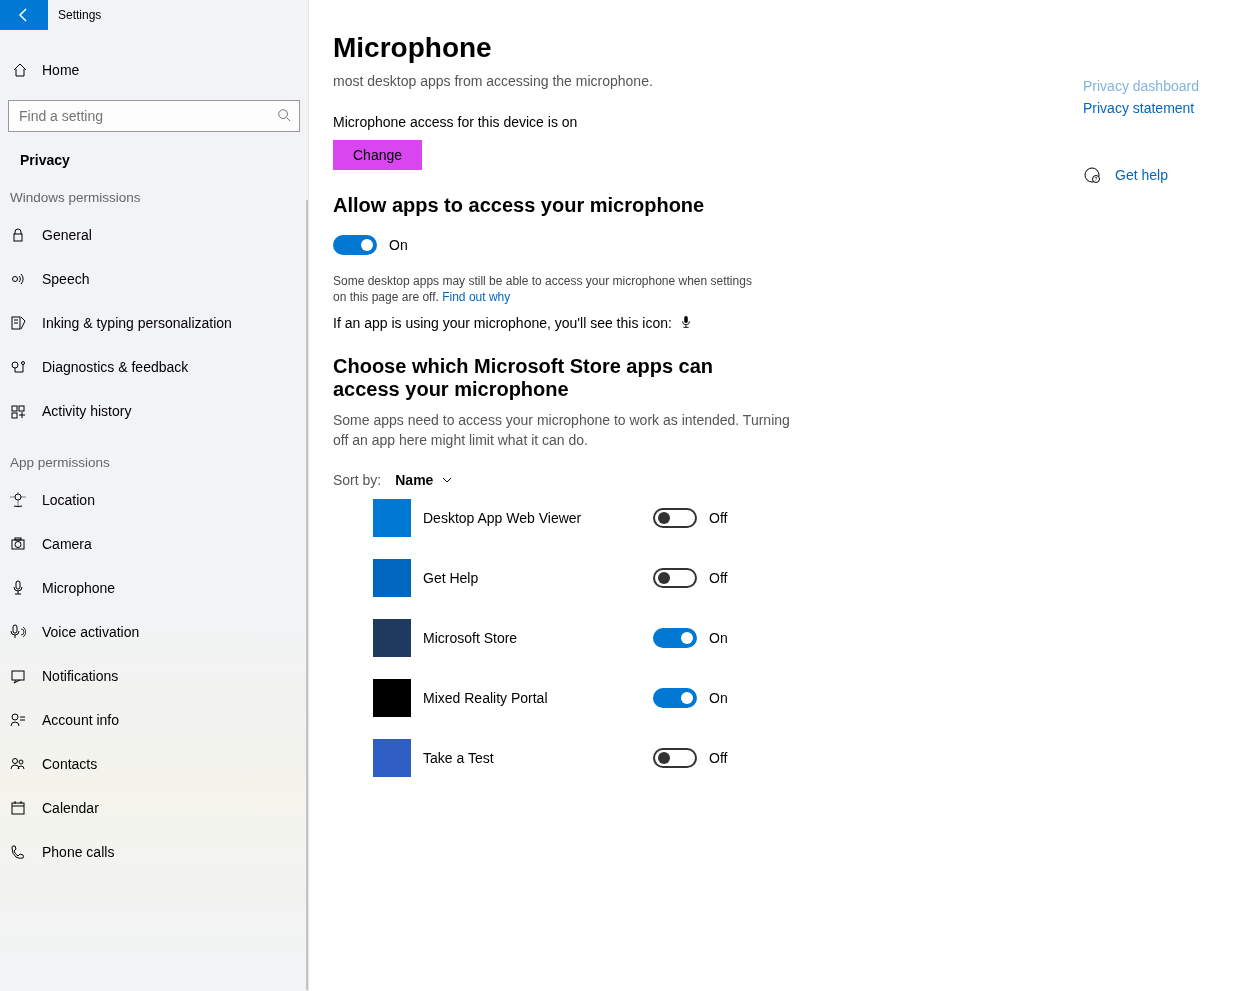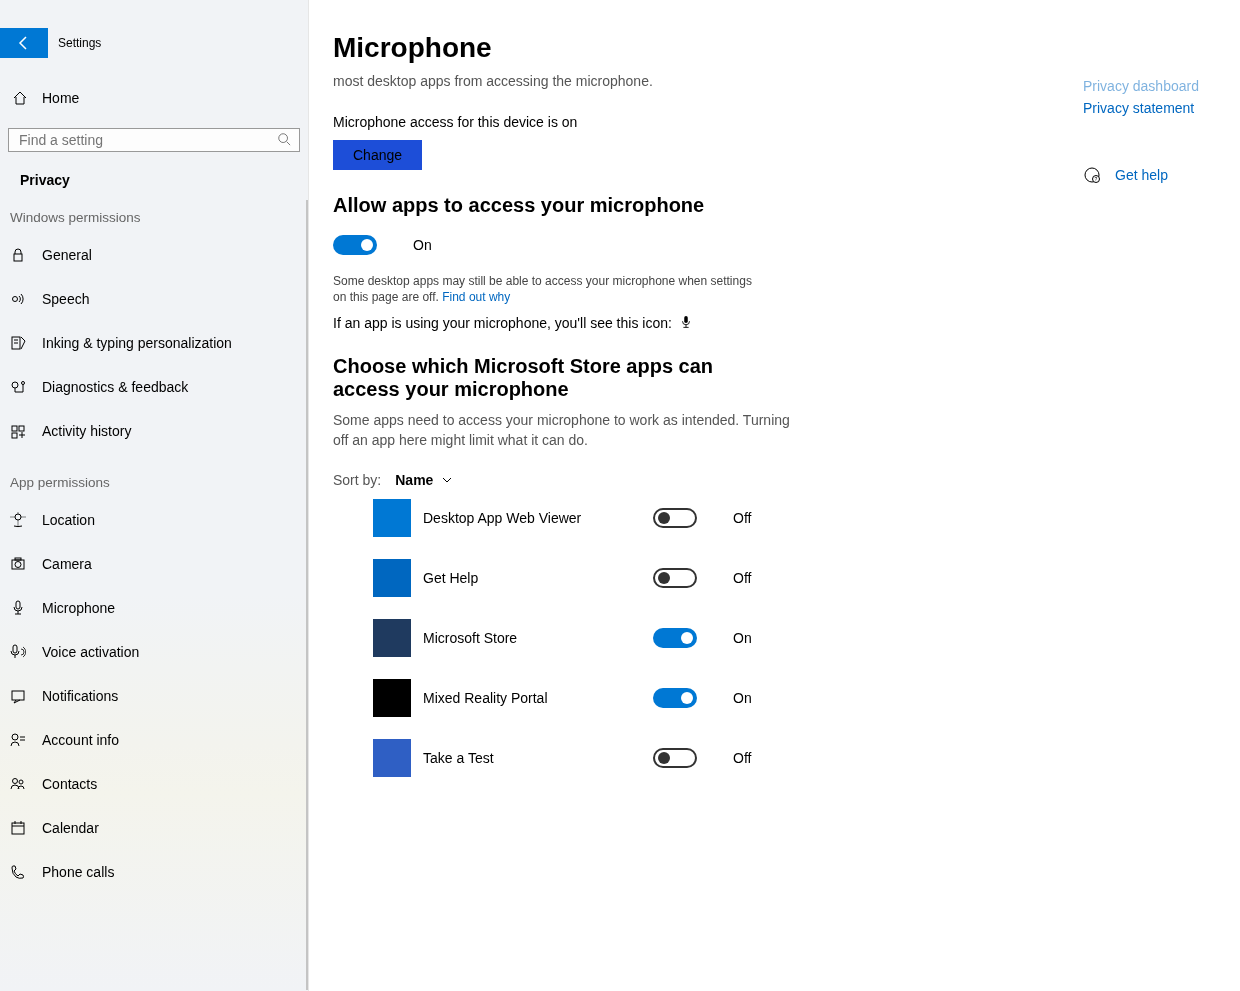--- a/index.html
+++ b/index.html
@@ -19,21 +19,20 @@
   background: linear-gradient(180deg, #f1f3f6 0%, #f1f3f6 60%, #f3f3ee 75%, #f4f4ec 80%, #f1f3f6 100%);
   display: flex;
   flex-direction: column;
   border-right: 1px solid #e6e6e6;
   position: relative;
 }
 .titlebar {
   height: 30px;
   display: flex;
   align-items: center;
-  margin-top: 28px;
 }
 .back-btn {
   width: 48px;
   height: 30px;
   background: #0078d4;
   display: flex;
   align-items: center;
   justify-content: center;
 }
 .back-btn svg { width: 16px; height: 16px; }
@@ -48,21 +47,21 @@
   height: 44px;
   padding: 0 12px;
   margin-top: 18px;
   cursor: default;
 }
 .home-row svg { width: 16px; height: 16px; margin-right: 14px; }
 .home-row span { font-size: 14px; }
 .search-wrap { padding: 8px; }
 .search-box {
   border: 1px solid #999;
-  height: 24px;
+  height: 32px;
   display: flex;
   align-items: center;
   background: #fdfdfd;
 }
 .search-box input {
   border: none;
   outline: none;
   background: transparent;
   flex: 1;
   padding: 0 10px;
@@ -116,21 +115,21 @@
   color: #555;
   max-width: 470px;
   line-height: 1.4;
 }
 .sub-status {
   font-size: 14px;
   margin-top: 22px;
   margin-bottom: 10px;
 }
 .change-btn {
-  background: #1d4ed8;
+  background: #d946ef;
   border: none;
   padding: 7px 20px;
   font-size: 14px;
   cursor: default;
 }
 h2 {
   font-size: 20px;
   font-weight: 600;
   margin-top: 24px;
   margin-bottom: 10px;
@@ -153,21 +152,21 @@
 .toggle .knob {
   position: absolute;
   width: 12px;
   height: 12px;
   border-radius: 50%;
   top: 50%;
   transform: translateY(-50%);
 }
 .toggle.on .knob { background: #fff; right: 4px; }
 .toggle.off .knob { background: #333; left: 3px; }
-.toggle-label { font-size: 14px; margin-left: 24px; }
+.toggle-label { font-size: 14px; }
 .note {
   font-size: 12px;
   color: #444;
   margin-top: 18px;
   max-width: 430px;
   line-height: 1.4;
 }
 .note a { color: #0067c0; text-decoration: none; }
 .icon-note {
   font-size: 14px;

